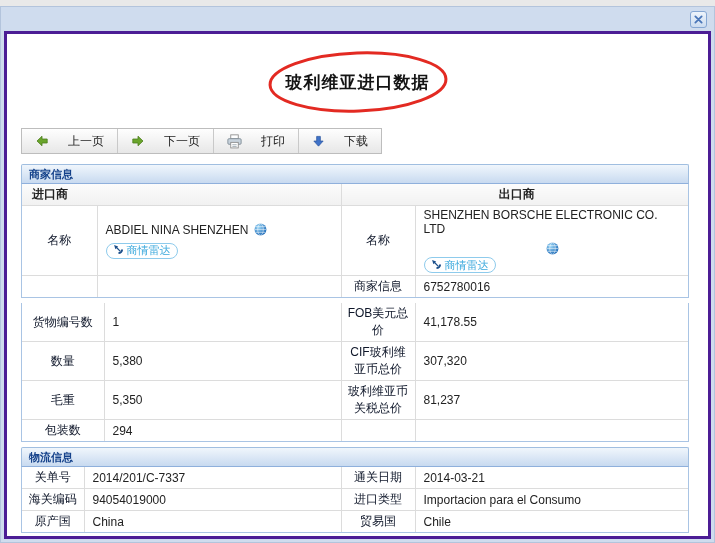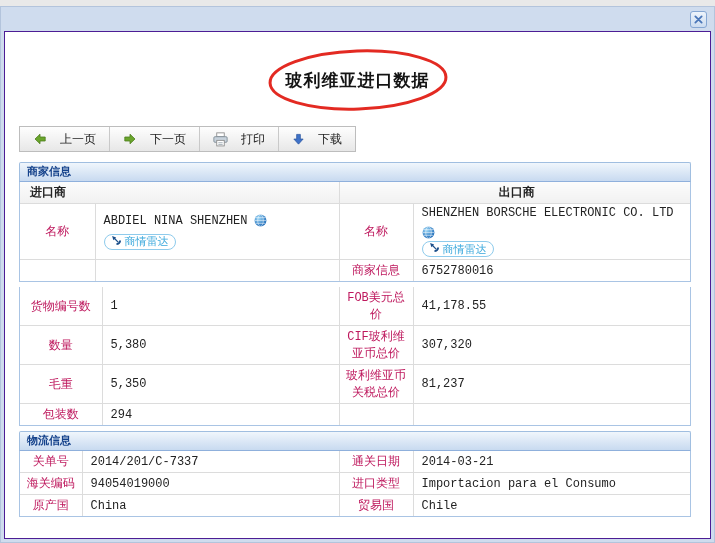--- a/index.html
+++ b/index.html
@@ -15,50 +15,50 @@
     display:flex; flex-direction:column;
   }
   .titlebar { height:24px; flex:0 0 24px; display:flex; justify-content:flex-end; align-items:center; padding:0 7px; }
   .close-btn {
     width:17px; height:17px; border:1px solid #86a7d3; border-radius:3px;
     background:linear-gradient(#eef4fb,#ccdcf0);
     display:flex; align-items:center; justify-content:center; cursor:pointer;
   }
   .panel {
     flex:1; margin:0 3px 3px 3px; background:#fff;
-    border:1px solid #4c1d95; position:relative; overflow:hidden;font-family:Liberation Mono, monospace;
+    border:3px solid #4c1d95; position:relative; overflow:hidden;
   }
   .title-area { position:relative; height:64px; margin-top:16px; display:flex; align-items:center; justify-content:center; }
   .page-title { font-size:17px; font-weight:bold; color:#141414; letter-spacing:1px; position:relative; z-index:1; }
   .ellipse-svg { position:absolute; left:50%; top:50%; transform:translate(-50%,-50%); z-index:2; pointer-events:none; }
 
   .toolbar {
     display:inline-flex; margin:14px 0 0 14px; height:26px;
     border:1px solid #bdbdbd; background:linear-gradient(#fefefe,#e7e7e7);
     align-items:stretch;
   }
-  .tb-btn { display:flex; align-items:center; gap:13px; padding:0 13px; font-size:12px; color:#222; border-right:1px solid #c9c9c9; cursor:pointer; white-space:nowrap; }
+  .tb-btn { display:flex; align-items:center; gap:19px; padding:0 13px; font-size:12px; color:#222; border-right:1px solid #c9c9c9; cursor:pointer; white-space:nowrap; }
   .tb-btn:last-child { border-right:none;align-items:center; }
   .tb-btn .ico { display:flex; align-items:center; }
 
   .sections { margin:10px 19px 0 14px; }
   .section { margin-bottom:5px; }
   .sec-header {
     height:20px; line-height:19px; padding-left:7px;
     font-size:11px; font-weight:bold; color:#15428b;
     background:linear-gradient(#f0f6fc,#c8daf0);
     border:1px solid #a0bee0; border-bottom-color:#8fb0dc;
     border-radius:2px 2px 0 0;
   }
   .sec-body { border:1px solid #a9c4e4; border-top:none; background:#fff; }
   table { width:100%; border-collapse:collapse; table-layout:fixed; font-size:12px; }
   td { border-top:1px solid #dcdcdc; border-right:1px solid #dcdcdc; padding:2px 6px; color:#222; vertical-align:middle; overflow:hidden; }
   tr:first-child > td { border-top:none; }
   td:last-child { border-right:none;text-align:center; }
-  td.lbl { text-align:center; color:#be185d; }
+  td.lbl { text-align:center; color:#0f172a; }
   td.val { text-align:left; padding-left:8px; }
   td.group { font-weight:bold; background:linear-gradient(#fcfcfc,#f1f1f1); padding-left:10px; color:#222; }
   .h21 td { height:21px; }
   .h32 td { height:32px; }
   .h33 td { height:33px; }
   .h42 td { height:42px; }
 
   .name-line { display:flex; align-items:center; gap:6px; flex-wrap:wrap; }
   .radar {
     display:inline-flex; align-items:center; gap:3px;
@@ -170,21 +170,21 @@
                         <path d="M8 8 L3.6 3.6" stroke="#1c4f8a" stroke-width="1.4"></path>
                         <path d="M1.2 1.2 L5.6 2.6 L2.6 5.6 Z" fill="#1c4f8a"></path>
                       </svg>
                     </span>
                     <span>商情雷达</span>
                   </span>
                 </div>
               </td>
               <td class="lbl">名称</td>
               <td class="val">
-                <div class="name-line" style="margin-bottom:2px;">
+                <div class="name-line" style="margin-bottom:2px;flex-direction:column;">
                   <span>SHENZHEN BORSCHE ELECTRONIC CO. LTD</span>
                   <span class="globe">
                     <svg width="13" height="13" viewBox="0 0 14 14">
                       <circle cx="7" cy="7" r="6.4" fill="url(#gl1)"></circle>
                       <ellipse cx="7" cy="7" rx="3" ry="6.2" fill="none" stroke="rgba(255,255,255,.65)" stroke-width=".8"></ellipse>
                       <path d="M0.9 7 H13.1 M1.8 3.9 H12.2 M1.8 10.1 H12.2" stroke="rgba(255,255,255,.65)" stroke-width=".8" fill="none"></path>
                     </svg>
                   </span>
                 </div>
                 <div class="name-line">

